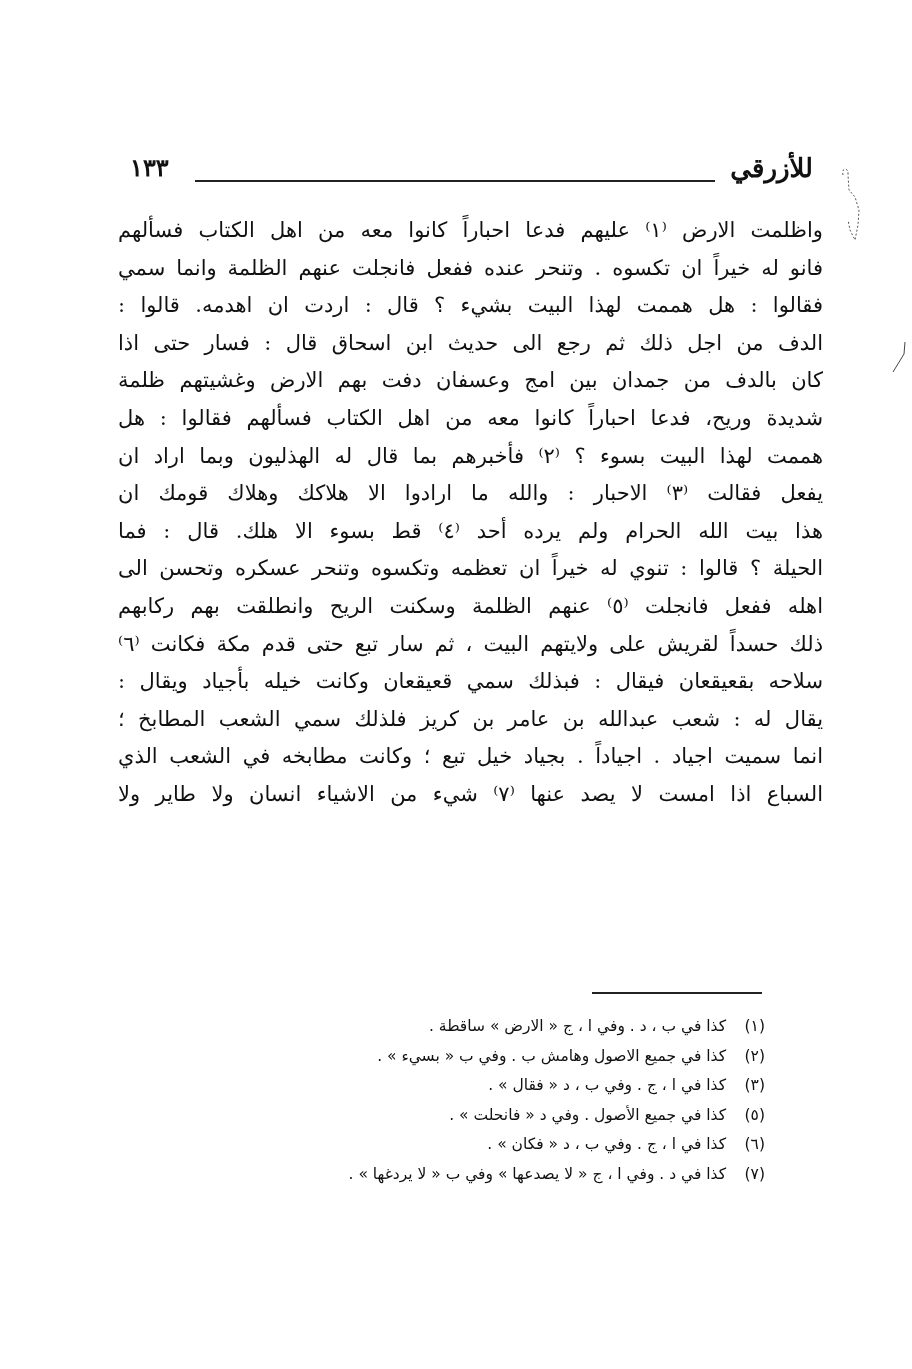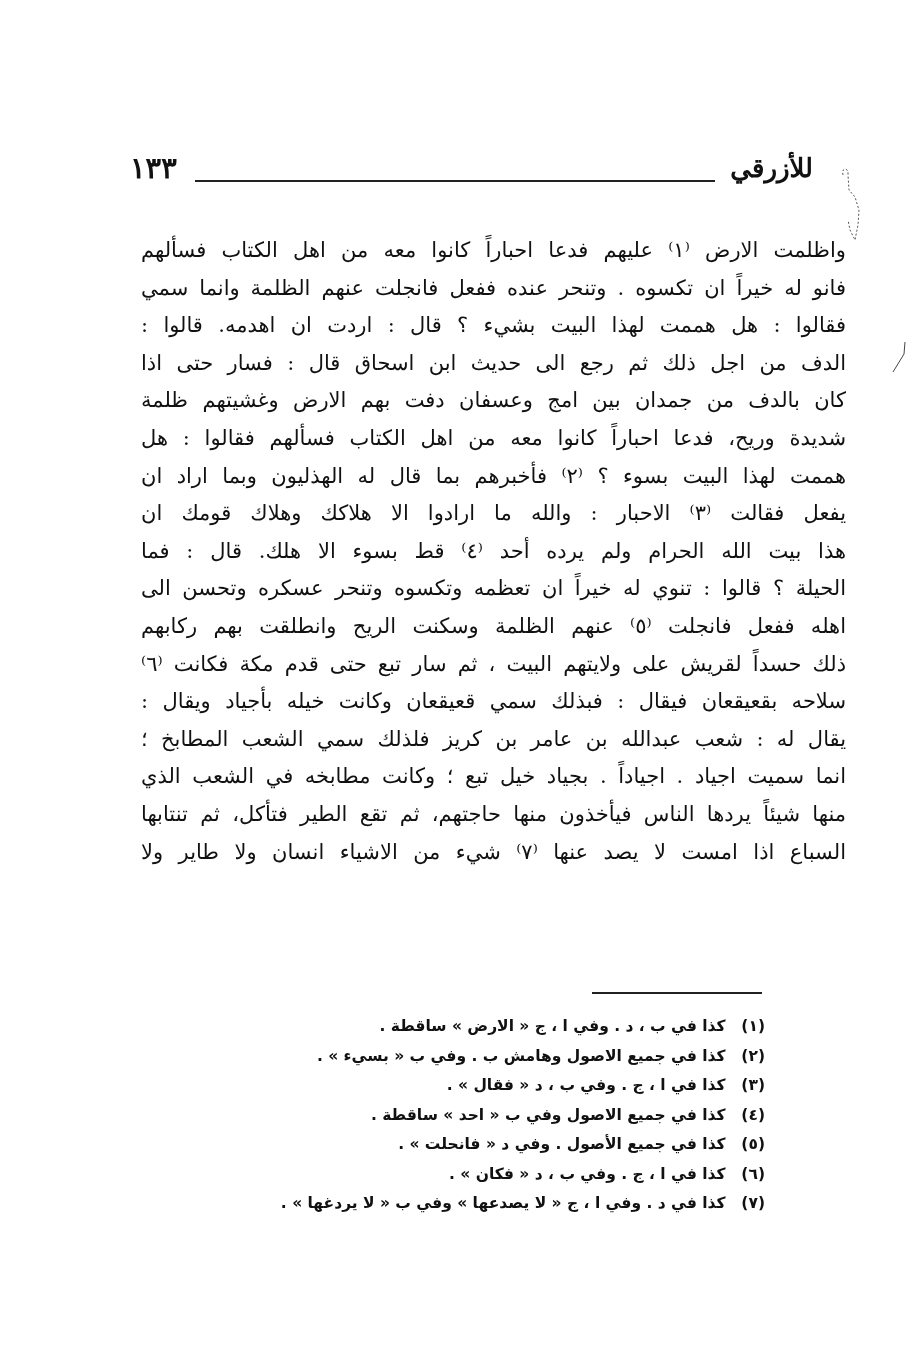--- a/index.html
+++ b/index.html
@@ -1,27 +1,27 @@
 <!DOCTYPE html>
 <html><head>
   <meta charset="utf-8">
   <style>
     html, body { margin: 0; padding: 0; background: #ffffff; }
     body { width: 912px; height: 1369px; position: relative; overflow: hidden; font-family: "DejaVu Sans", sans-serif; color: #111; }
     .page { position: absolute; left: 0; top: 0; width: 912px; height: 1369px; background: #fff; }
     .header { position: absolute; top: 150px; left: 130px; width: 695px; height: 40px; direction: rtl; }
     .running-title { position: absolute; right: 12px; top: 0; font-family: "DejaVu Serif", serif; font-size: 26px; line-height: 36px; font-weight: bold; }
     .header-rule { position: absolute; left: 65px; right: 110px; top: 30px; border-top: 2px solid #222; }
-    .page-number { position: absolute; left: 0; top: 0; font-family: "DejaVu Serif", serif; font-size: 29px; line-height: 36px; font-weight: bold; direction: rtl; }
-    .body-text { position: absolute; top: 212px; left: 141px; width: 705px; direction: rtl; margin-top: 20px; }
+    .page-number { position: absolute; left: 0; top: 0; font-family: "DejaVu Serif", serif; font-size: 24px; line-height: 36px; font-weight: bold; direction: rtl; }
+    .body-text { position: absolute; top: 212px; left: 118px; width: 705px; direction: rtl; }
     .line { height: 37.6px; font-family: "DejaVu Serif", serif; font-size: 21px; line-height: 37.6px; text-align: justify; text-align-last: justify; white-space: nowrap; overflow: hidden; }
     .line.last { text-align-last: justify; }
     .footnote-rule { position: absolute; top: 992px; left: 592px; width: 170px; border-top: 2px solid #222; }
     .footnotes { position: absolute; top: 1012px; left: 250px; width: 515px; direction: rtl; }
-    .fn { height: 29.5px; font-family: "DejaVu Sans", sans-serif; font-size: 15.5px; line-height: 29.5px; white-space: nowrap; font-weight: bold; }
+    .fn { height: 29.5px; font-family: "DejaVu Sans", sans-serif; font-size: 15.5px; line-height: 29.5px; white-space: nowrap; font-weight: normal; }
     .fn-num { display: inline-block; min-width: 34px; }
     .margin-mark { position: absolute; }
   </style>
 </head>
 <body>
 
 <div class="page">
 
   <div class="header">
     <span class="running-title">للأزرقي</span>
@@ -45,29 +45,27 @@
     <div class="line">شديدة وريح، فدعا احباراً كانوا معه من اهل الكتاب فسألهم فقالوا : هل</div>
     <div class="line">هممت لهذا البيت بسوء ؟ ⁽٢⁾  فأخبرهم بما قال له الهذليون وبما اراد ان</div>
     <div class="line">يفعل فقالت ⁽٣⁾ الاحبار : والله ما ارادوا الا هلاكك وهلاك قومك ان</div>
     <div class="line">هذا بيت الله الحرام ولم يرده أحد ⁽٤⁾ قط بسوء الا هلك. قال : فما</div>
     <div class="line">الحيلة ؟ قالوا : تنوي له خيراً ان تعظمه وتكسوه وتنحر عسكره وتحسن الى</div>
     <div class="line">اهله ففعل فانجلت ⁽٥⁾ عنهم الظلمة  وسكنت الريح وانطلقت بهم ركابهم</div>
     <div class="line">ذلك حسداً لقريش على ولايتهم البيت ، ثم سار تبع حتى قدم مكة فكانت ⁽٦⁾</div>
     <div class="line">سلاحه بقعيقعان فيقال : فبذلك سمي قعيقعان وكانت خيله بأجياد ويقال :</div>
     <div class="line">يقال له : شعب عبدالله بن عامر بن كريز فلذلك سمي الشعب المطابخ ؛</div>
     <div class="line">انما سميت اجياد . اجياداً . بجياد خيل تبع ؛ وكانت مطابخه في الشعب الذي</div>
-    <div class="line">منها شيئاً يردها الناس فيأخذون منها حاجتهم، ثم تقع الطير فتأكل، ثم تنتابها</div>
     <div class="line last">السباع اذا امست لا يصد عنها ⁽٧⁾ شيء  من  الاشياء انسان ولا طاير  ولا</div>
   </div>
 
   <div class="footnote-rule"></div>
 
   <div class="footnotes">
     <div class="fn"><span class="fn-num">(١)</span> <span>كذا في ب ، د . وفي ا ، ج « الارض » ساقطة .</span></div>
     <div class="fn"><span class="fn-num">(٢)</span> <span>كذا في جميع الاصول وهامش ب . وفي ب « بسيء » .</span></div>
     <div class="fn"><span class="fn-num">(٣)</span> <span>كذا في ا ، ج . وفي ب ، د « فقال » .</span></div>
-    <div class="fn"><span class="fn-num">(٤)</span> <span>كذا في جميع الاصول   وفي ب « احد » ساقطة  .</span></div>
     <div class="fn"><span class="fn-num">(٥)</span> <span>كذا في جميع الأصول . وفي د « فانحلت » .</span></div>
     <div class="fn"><span class="fn-num">(٦)</span> <span>كذا في ا ، ج . وفي ب ، د « فكان » .</span></div>
     <div class="fn"><span class="fn-num">(٧)</span> <span>كذا في د . وفي ا ، ج « لا يصدعها » وفي ب « لا يردغها » .</span></div>
   </div>
 
 </div>
 
 </body></html>

